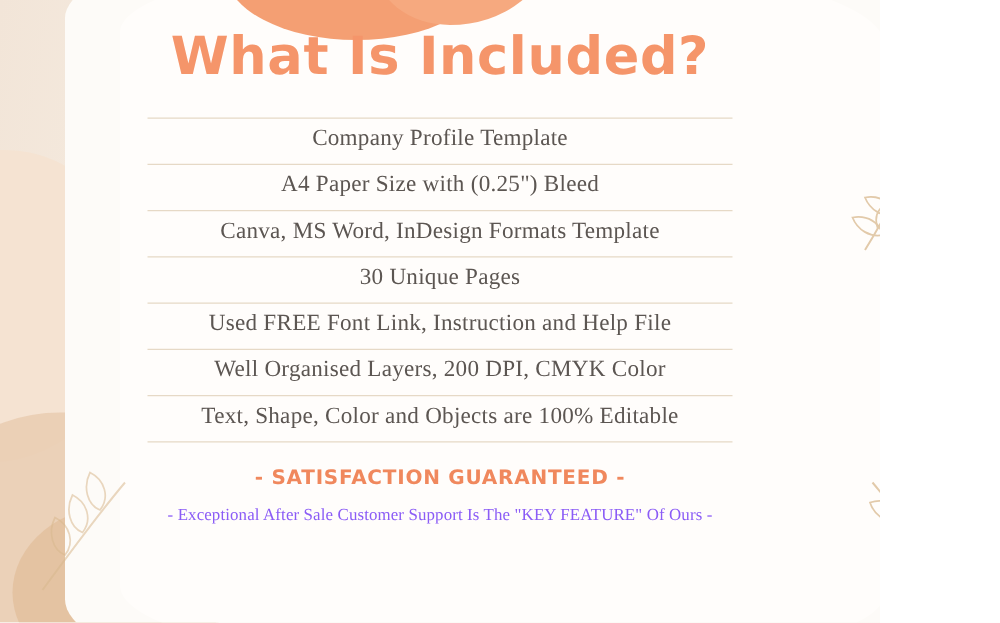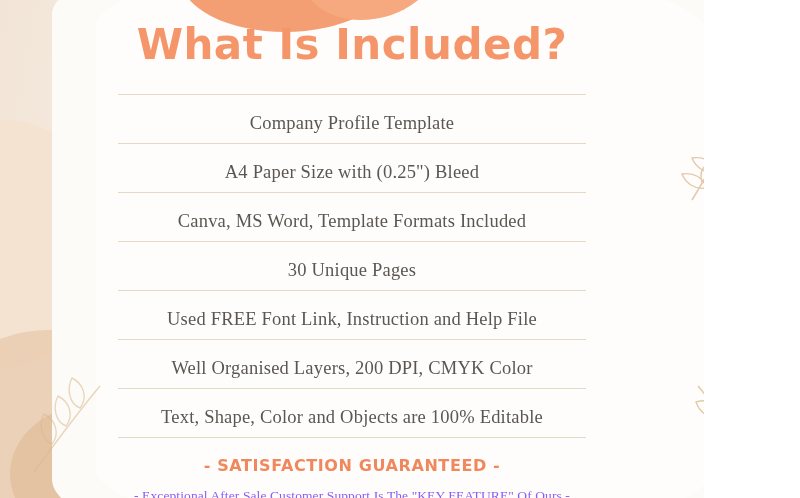--- a/index.html
+++ b/index.html
@@ -146,21 +146,21 @@
     margin-top: 26px;
     width: 468px;
     display: flex;
     flex-direction: column;
   }
   .list-item {
     font-family: "Liberation Serif", serif;
     font-size: 18.5px;
     color: #5c5652;
     text-align: center;
-    padding: 18px 0 9px 0;
+    padding: 6px 0 9px 0;
     letter-spacing: .2px;
     border-bottom: 1px solid #e6d9c6;
   }
   .list-item:first-child {
     border-top: 1px solid #e6d9c6;
   }
   .footer {
     margin-top: 18px;
     display: flex;
     flex-direction: column;
@@ -225,21 +225,21 @@
     <path d="M36 68 C44 58 40 44 28 38 C22 50 26 64 36 68 Z" stroke-width="1.4"></path>
   </svg>
 
   <div class="content">
 
     <div class="title">What Is Included?</div>
 
     <div class="list">
       <div class="list-item">Company Profile Template</div>
       <div class="list-item">A4 Paper Size with (0.25") Bleed</div>
-      <div class="list-item">Canva, MS Word, Template Formats Included</div>
+      <div class="list-item">Canva, MS Word, InDesign Formats Template</div>
       <div class="list-item">30 Unique Pages</div>
       <div class="list-item">Used FREE Font Link, Instruction and Help File</div>
       <div class="list-item">Well Organised Layers, 200 DPI, CMYK Color</div>
       <div class="list-item">Text, Shape, Color and Objects are 100% Editable</div>
     </div>
 
     <div class="footer">
       <div class="guarantee">- SATISFACTION GUARANTEED -</div>
       <div class="support">- Exceptional After Sale Customer Support Is The "KEY FEATURE" Of Ours -</div>
     </div>

